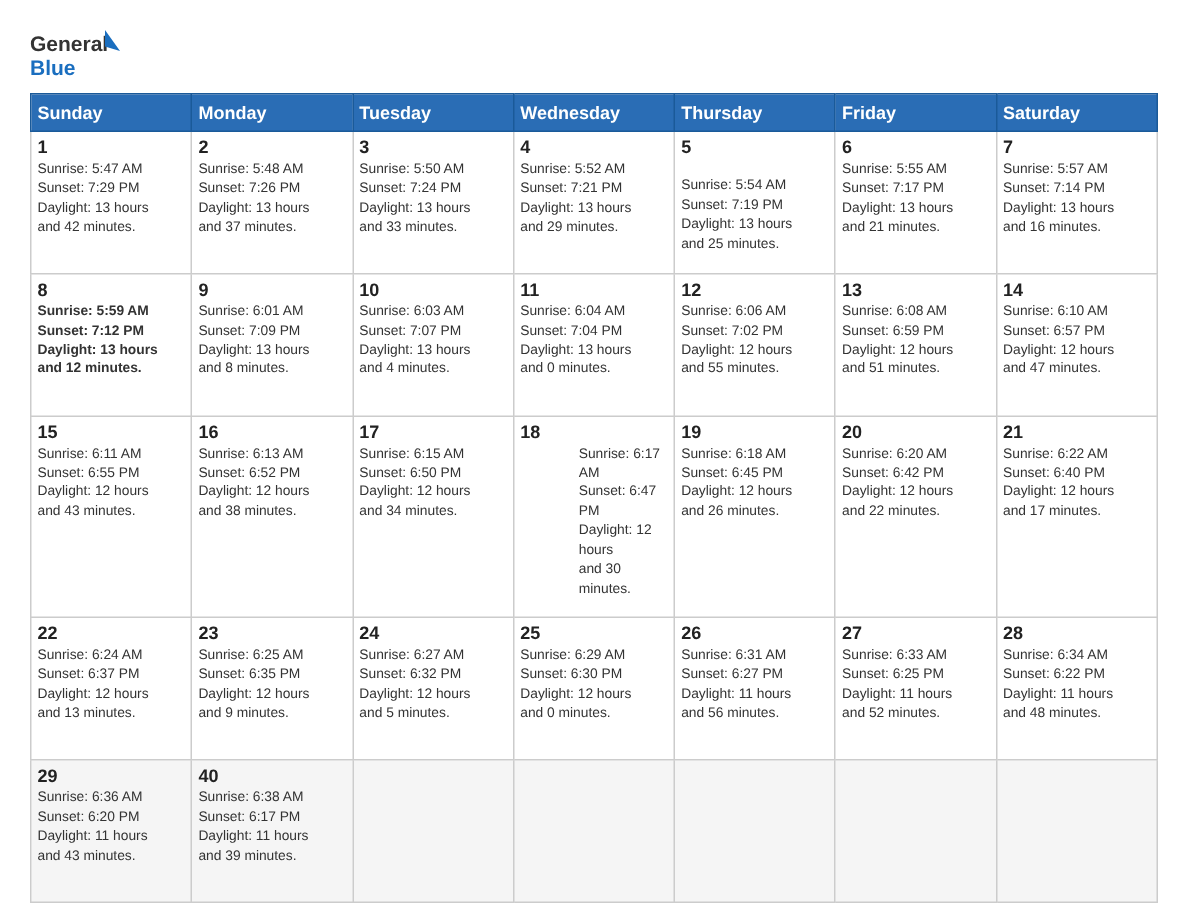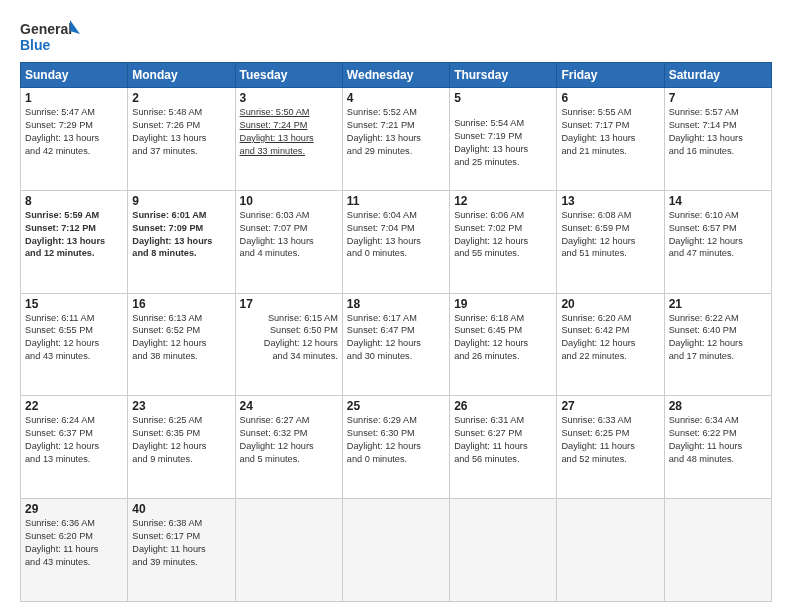--- a/index.html
+++ b/index.html
@@ -131,21 +131,21 @@
           </td>
           <td>
             <span class="day-num">2</span>
             <div class="day-info" style="white-space: pre-line;">Sunrise: 5:48 AM
 Sunset: 7:26 PM
 Daylight: 13 hours
 and 37 minutes.</div>
           </td>
           <td>
             <span class="day-num">3</span>
-            <div class="day-info" style="white-space: pre-line; text-decoration: underline;">Sunrise: 5:50 AM
+            <div class="day-info" style="white-space: pre-line;">Sunrise: 5:50 AM
 Sunset: 7:24 PM
 Daylight: 13 hours
 and 33 minutes.</div>
           </td>
           <td>
             <span class="day-num">4</span>
             <div class="day-info" style="white-space: pre-line;">Sunrise: 5:52 AM
 Sunset: 7:21 PM
 Daylight: 13 hours
 and 29 minutes.</div>
@@ -175,21 +175,21 @@
         <tr>
           <td>
             <span class="day-num">8</span>
             <div class="day-info" style="white-space: pre-line; font-weight: bold;">Sunrise: 5:59 AM
 Sunset: 7:12 PM
 Daylight: 13 hours
 and 12 minutes.</div>
           </td>
           <td>
             <span class="day-num">9</span>
-            <div class="day-info" style="white-space: pre-line; font-weight: bold;">Sunrise: 6:01 AM
+            <div class="day-info" style="white-space: pre-line;">Sunrise: 6:01 AM
 Sunset: 7:09 PM
 Daylight: 13 hours
 and 8 minutes.</div>
           </td>
           <td>
             <span class="day-num">10</span>
             <div class="day-info" style="white-space: pre-line;">Sunrise: 6:03 AM
 Sunset: 7:07 PM
 Daylight: 13 hours
 and 4 minutes.</div>
@@ -233,28 +233,28 @@
           </td>
           <td>
             <span class="day-num">16</span>
             <div class="day-info" style="white-space: pre-line;">Sunrise: 6:13 AM
 Sunset: 6:52 PM
 Daylight: 12 hours
 and 38 minutes.</div>
           </td>
           <td>
             <span class="day-num">17</span>
-            <div class="day-info" style="white-space: pre-line; text-align: right;">Sunrise: 6:15 AM
+            <div class="day-info" style="white-space: pre-line;">Sunrise: 6:15 AM
 Sunset: 6:50 PM
 Daylight: 12 hours
 and 34 minutes.</div>
           </td>
           <td>
             <span class="day-num">18</span>
-            <div class="day-info" style="white-space: pre-line;">Sunrise: 6:17 AM
+            <div class="day-info" style="white-space: pre-line; margin-left: 39px;">Sunrise: 6:17 AM
 Sunset: 6:47 PM
 Daylight: 12 hours
 and 30 minutes.</div>
           </td>
           <td>
             <span class="day-num">19</span>
             <div class="day-info" style="white-space: pre-line;">Sunrise: 6:18 AM
 Sunset: 6:45 PM
 Daylight: 12 hours
 and 26 minutes.</div>

